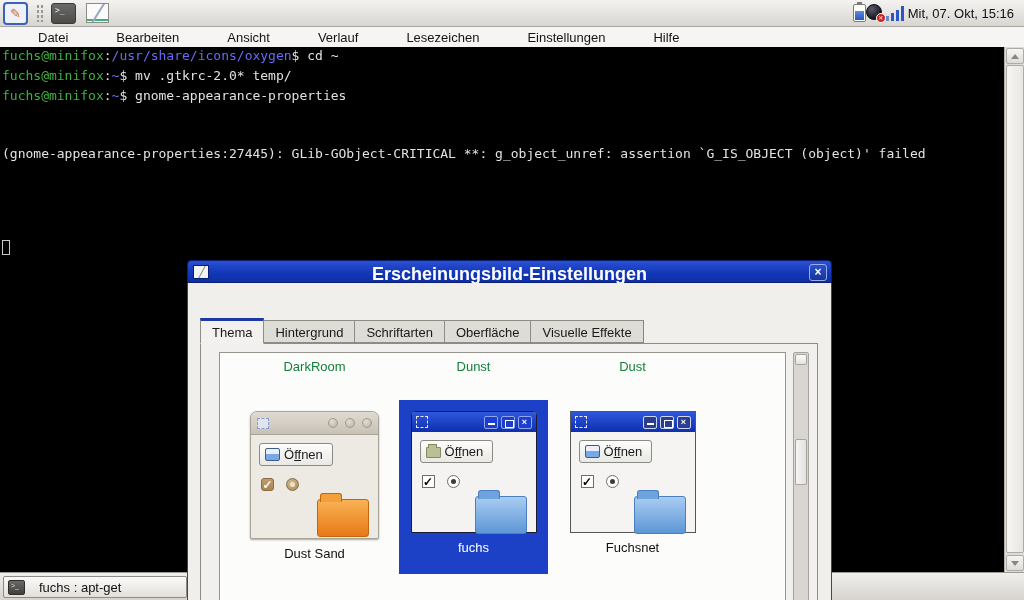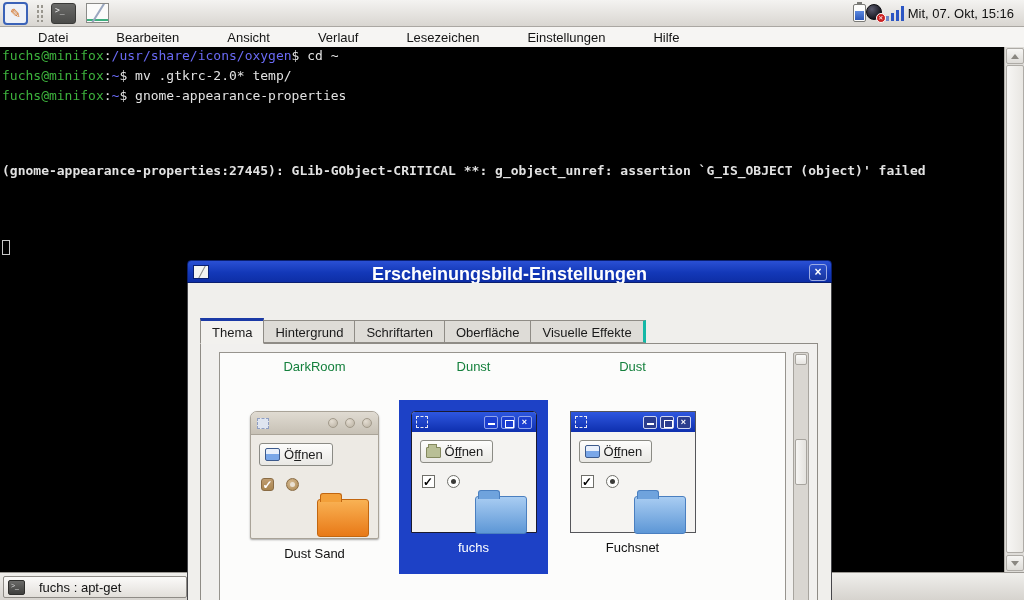--- a/index.html
+++ b/index.html
@@ -85,21 +85,21 @@
   .dlg-wicon::after { content:""; position:absolute; left:7px; top:-4px; width:1px; height:22px;
     background:#8b8b88; transform:rotate(28deg); }
   .dlg-close { position:absolute; right:4px; top:3px; width:18px; height:17px; border-radius:3px;
     background:linear-gradient(#2c50cc,#16349e); border:1px solid #9cabe4; color:#fff;
     font-size:12px; font-weight:bold; line-height:15px; text-align:center; }
   .dlg-body { position:absolute; left:0; top:23px; width:645px; height:322px; background:#f0efec;
     border-left:1px solid #46464a; border-right:1px solid #46464a; }
   .tabs { position:absolute; left:12px; top:35px; display:flex; align-items:flex-end; z-index:3; }
   .tab { font-size:13px; color:#1a1a1a; background:#dedcd7; border:1px solid #8f8c86;
     border-right:none; padding:4px 11px 4px 11px; height:23px; }
-  .tab:last-child { border-right:3px solid #14b8a6; }
+  .tab:last-child { border-right:1px solid #14b8a6; }
   .tab.active { background:#f2f1ee; border-top:3px solid #1b3aa6; height:26px; padding-top:4px;
     border-bottom:1px solid #f2f1ee; margin-bottom:-1px; border-right:1px solid #8f8c86; }
   .tab.active + .tab { border-left:none; }
   .notebook { position:absolute; left:12px; top:60px; width:618px; height:290px;
     background:#f1f0ee; border:1px solid #8f8c86; }
   .theme-list { position:absolute; left:18px; top:8px; width:567px; height:262px;
     background:#fcfcfb; border:1px solid #97948e; overflow:hidden; }
   .col-label { position:absolute; top:6px; width:159px; text-align:center; font-size:13px; color:#15803d; }
   .cell { position:absolute; top:47px; width:149px; height:174px; text-align:center; }
   .cell.selected { background:#1d41c6; }
@@ -166,21 +166,21 @@
   .dthumb { position:absolute; left:1px; top:86px; width:12px; height:46px;
     background:linear-gradient(90deg,#f6f5f3,#e4e2de); border:1px solid #a7a49e; border-radius:2px; }
 </style>
 </head>
 <body>
 
 <div class="terminal">
   <div class="tline" style="top:1px;"><span class="t-user">fuchs@minifox</span><span class="t-colon">:</span><span class="t-path">/usr/share/icons/oxygen</span><span class="t-cmd">$ cd ~</span></div>
   <div class="tline" style="top:21px;"><span class="t-user">fuchs@minifox</span><span class="t-colon">:</span><span class="t-path">~</span><span class="t-cmd">$ mv .gtkrc-2.0* temp/</span></div>
   <div class="tline" style="top:41px;"><span class="t-user">fuchs@minifox</span><span class="t-colon">:</span><span class="t-path">~</span><span class="t-cmd">$ gnome-appearance-properties</span></div>
-  <div class="tline" style="top:116px;font-weight:bold;">(gnome-appearance-properties:27445): GLib-GObject-CRITICAL **: g_object_unref: assertion `G_IS_OBJECT (object)' failed</div>
+  <div class="tline" style="top:99px;">(gnome-appearance-properties:27445): GLib-GObject-CRITICAL **: g_object_unref: assertion `G_IS_OBJECT (object)' failed</div>
   <div class="cursor"></div>
 </div>
 
 <div class="tscroll">
   <div class="tsbtn up">
       <span class="arrow-up"></span>
     </div>
   <div class="tsthumb"></div>
   <div class="tsbtn down">
       <span class="arrow-down"></span>

